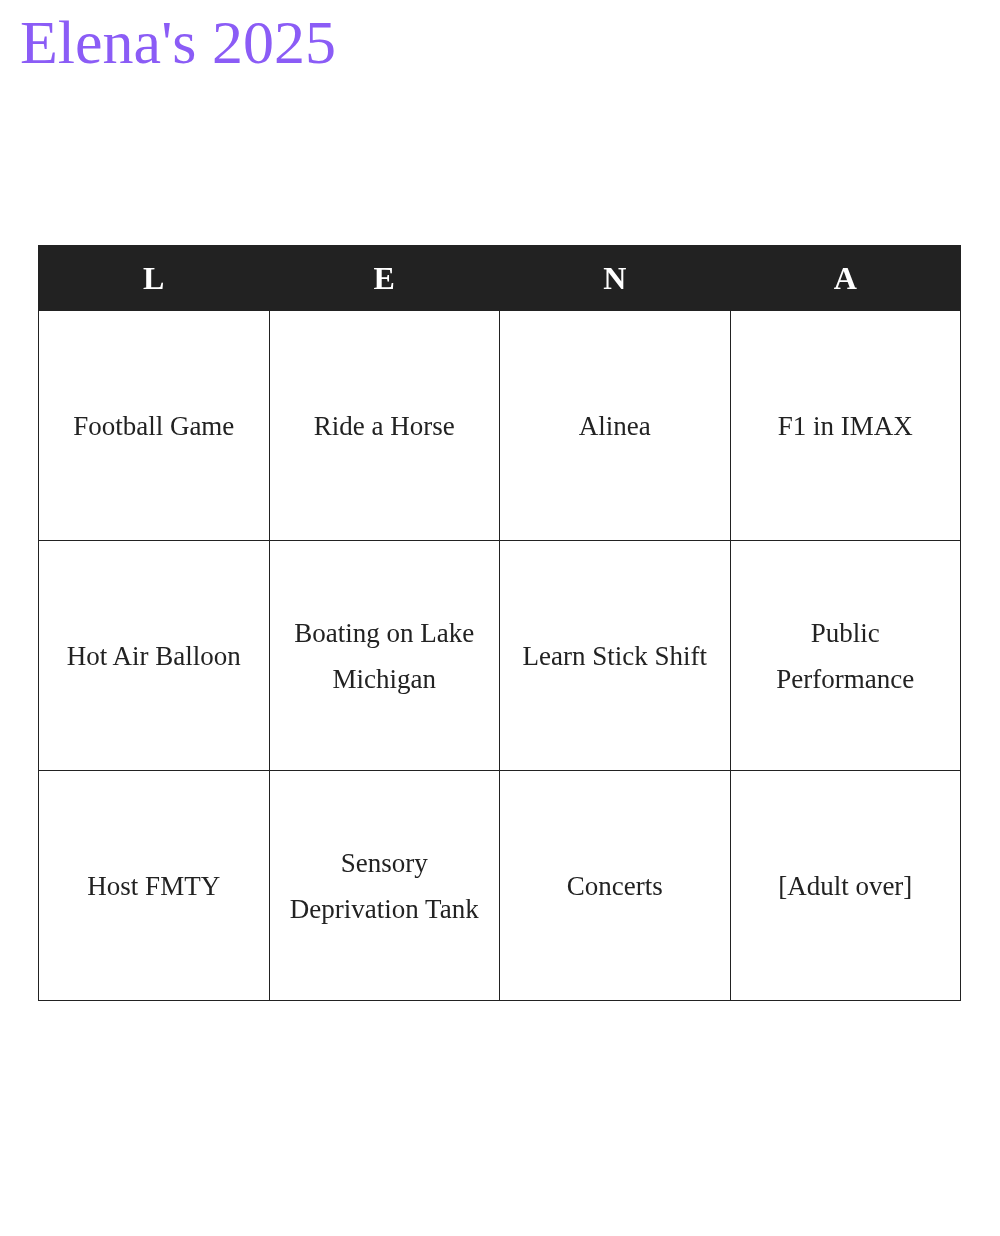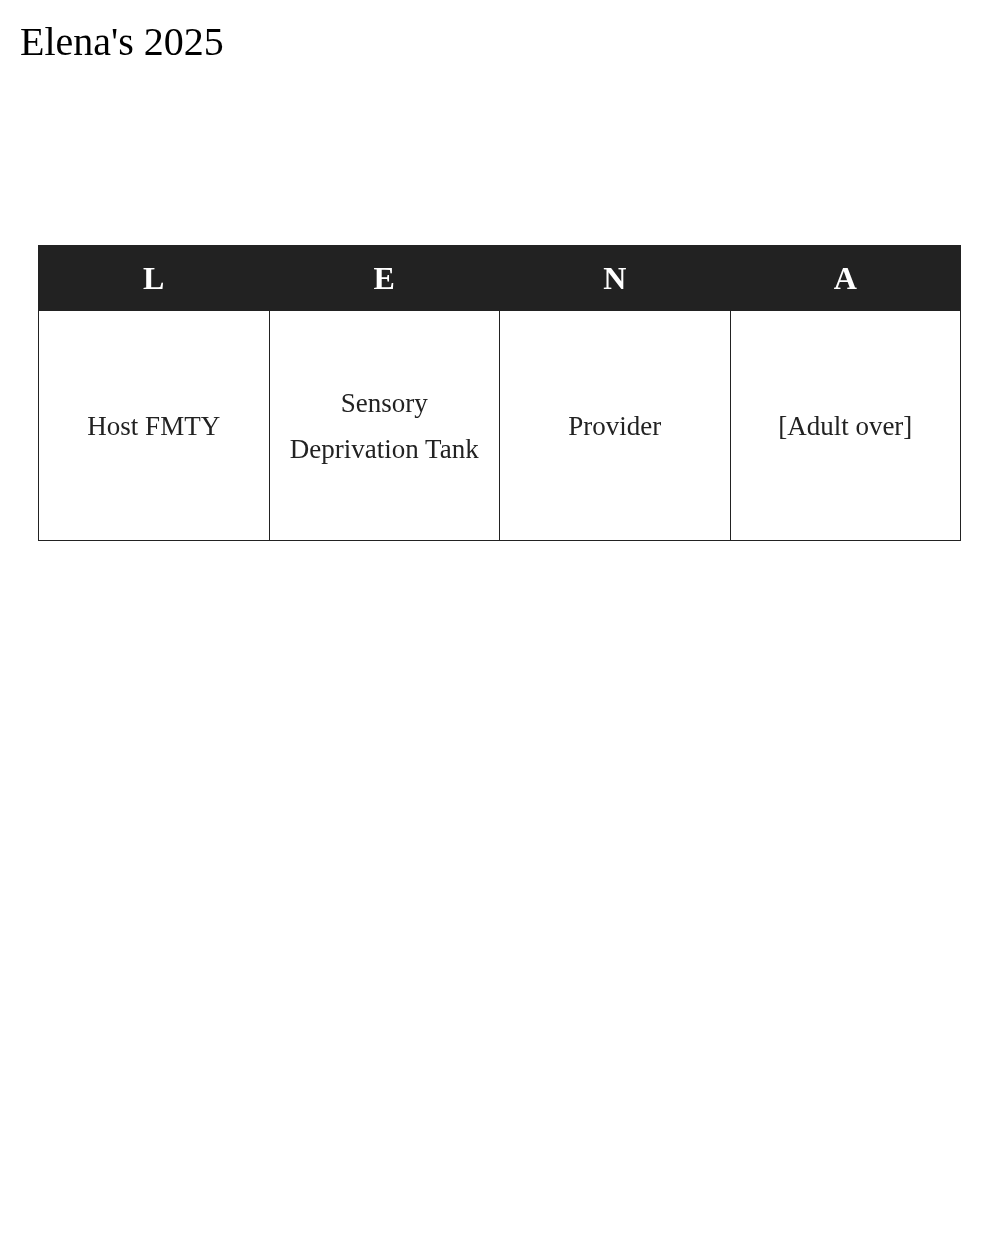--- a/index.html
+++ b/index.html
@@ -1,20 +1,20 @@
 <!DOCTYPE html>
 <html><head>
   <meta charset="utf-8">
   <style>
     html, body { margin: 0; padding: 0; background: #ffffff; }
     body { width: 1000px; height: 1236px; position: relative; overflow: hidden;
            font-family: "DejaVu Serif", "Liberation Serif", serif; color: #222222; }
     .title { position: absolute; left: 20px; top: 0px; margin: 0;
              font-family: "Liberation Serif", "DejaVu Serif", serif;
-             font-weight: normal; font-size: 40px; line-height: 84px; color: #000000; }
+             font-weight: normal; font-size: 62px; line-height: 84px; color: #8b5cf6; }
     .title span { display: block; }
     .card { position: absolute; left: 38px; top: 245px; width: 923px;
             border-collapse: collapse; table-layout: fixed; }
     .card th { background: #222222; color: #ffffff; height: 64px;
                font-family: "Liberation Serif", "DejaVu Serif", serif;
                font-size: 32px; font-weight: bold; text-align: center;
                border: 1.5px solid #222222; padding: 0; }
     .card td { height: 229px; border: 1.5px solid #222222; text-align: center;
                vertical-align: middle; padding: 0 14px;
                font-family: "Liberation Serif", "DejaVu Serif", serif;
@@ -31,19 +31,31 @@
   <thead>
     <tr>
       <th>L</th>
       <th>E</th>
       <th>N</th>
       <th>A</th>
     </tr>
   </thead>
   <tbody>
     <tr>
+      <td>Football Game</td>
+      <td>Ride a Horse</td>
+      <td>Alinea</td>
+      <td>F1 in IMAX</td>
+    </tr>
+    <tr>
+      <td>Hot Air Balloon</td>
+      <td>Boating on Lake Michigan</td>
+      <td>Learn Stick Shift</td>
+      <td>Public Performance</td>
+    </tr>
+    <tr>
       <td>Host FMTY</td>
       <td>Sensory Deprivation Tank</td>
-      <td>Provider</td>
+      <td>Concerts</td>
       <td>[Adult over]</td>
     </tr>
   </tbody>
 </table>
 
 </body></html>

